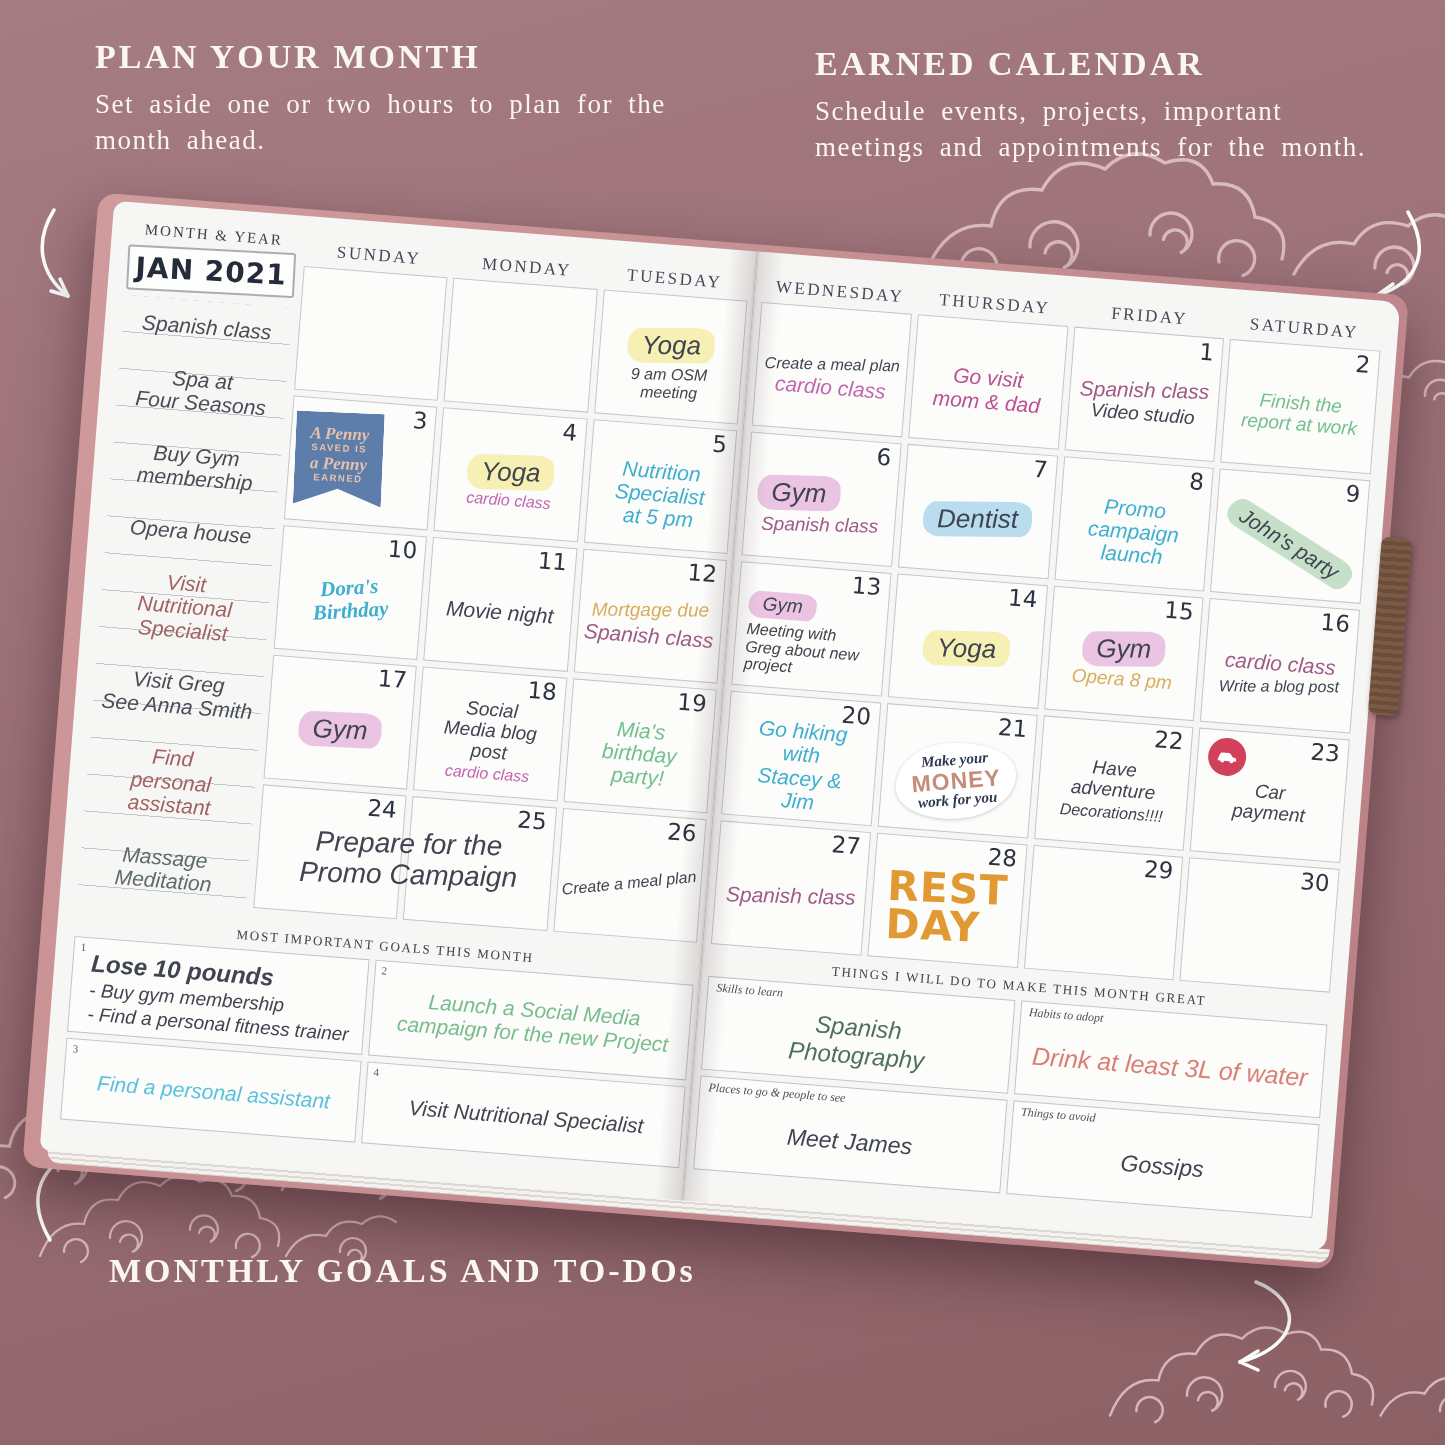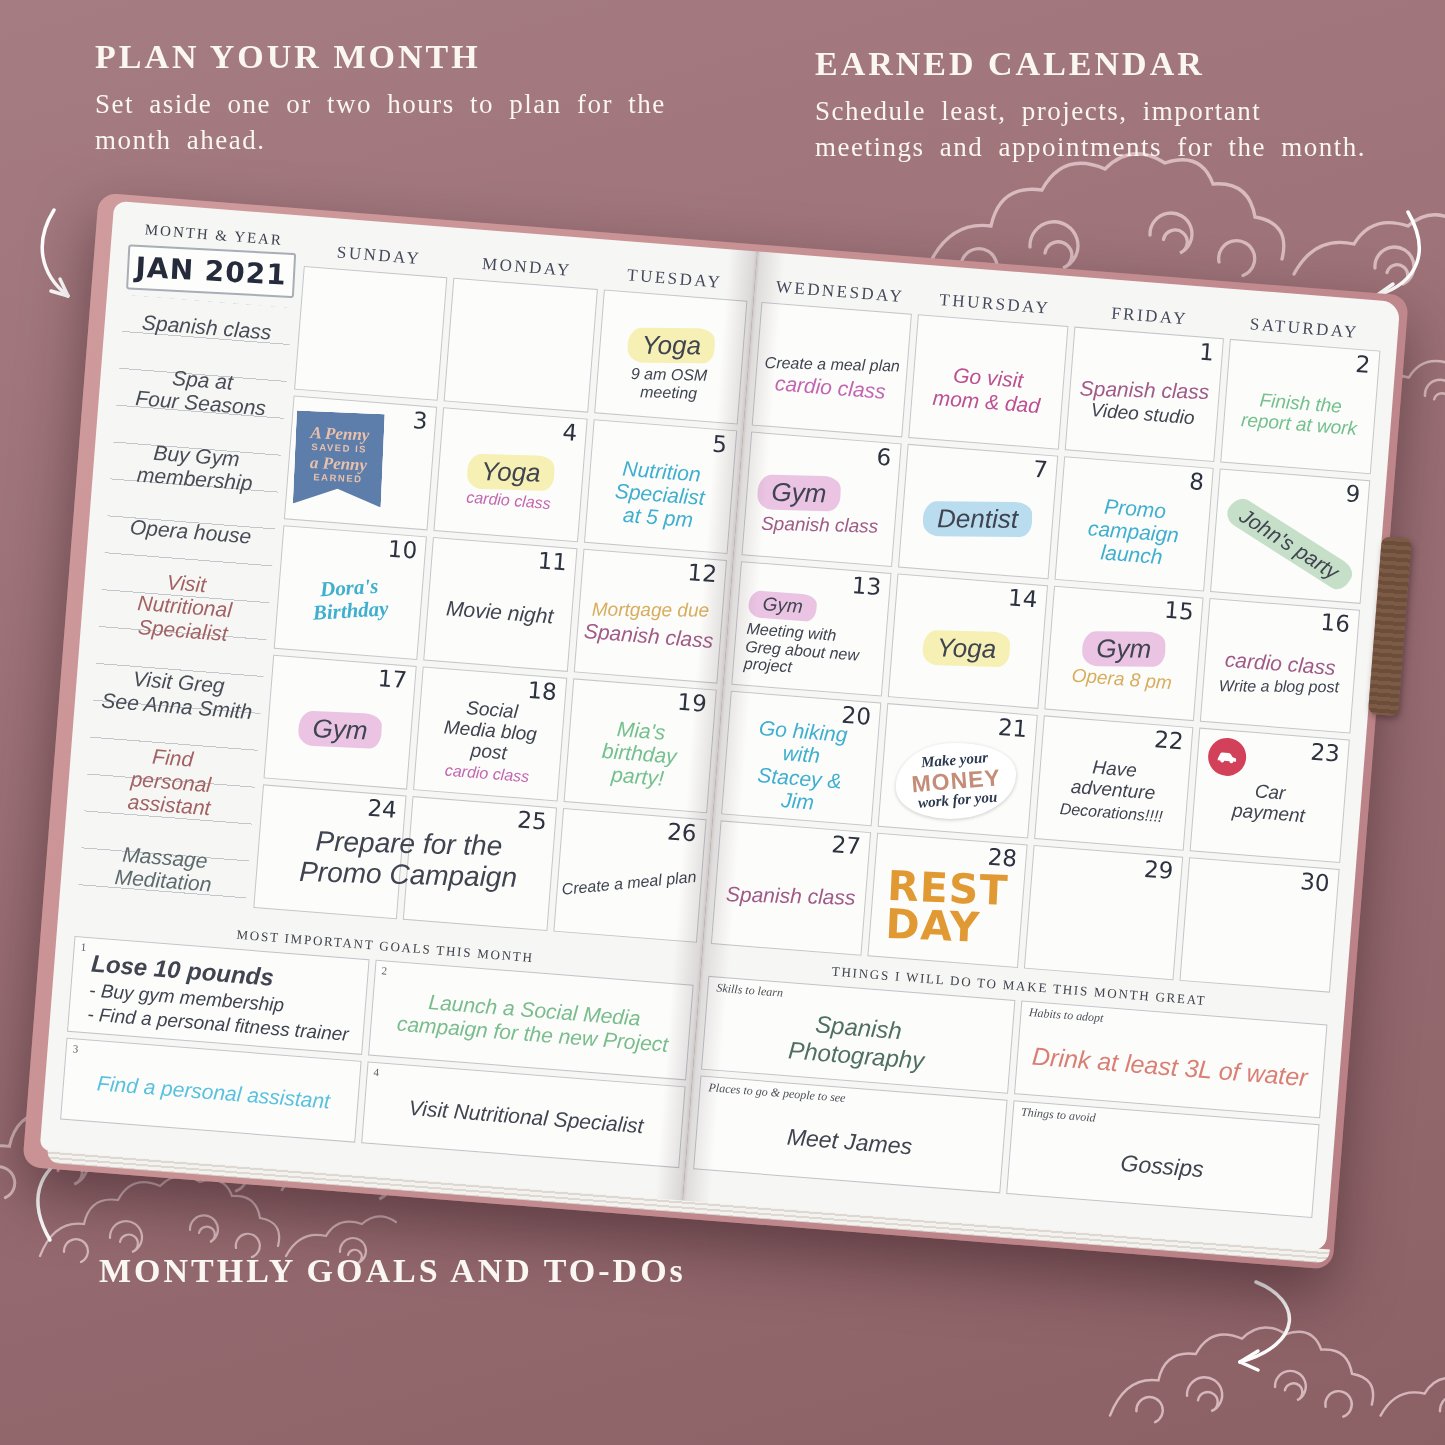--- a/index.html
+++ b/index.html
@@ -9,21 +9,21 @@
   .decor{position:absolute;left:0;top:0;z-index:1;pointer-events:none;}
 
   
   .caption{position:absolute;z-index:6;color:#faf6f2;}
   .caption h2{margin:0 0 10px 0;font-family:"Liberation Serif",serif;font-weight:700;
     font-size:34px;letter-spacing:3px;}
   .caption p{margin:0;font-family:"Liberation Serif",serif;font-weight:400;
     font-size:27px;line-height:1.35;letter-spacing:1.5px;word-spacing:7px;}
   .cap-tl{left:95px;top:38px;width:580px;}
   .cap-tr{left:815px;top:45px;width:560px;}
-  .cap-bl{left:99px;top:1252px;width:660px;}
+  .cap-bl{left:109px;top:1252px;width:660px;}
   .cap-br{left:845px;top:1296px;width:520px;}
 
   
   .book{position:absolute;left:75px;top:250px;width:1290px;height:952px;
     transform:rotate(4.5deg);z-index:3;}
   .cover{position:absolute;left:-16px;top:-7px;bottom:-18px;right:-8px;
     background:linear-gradient(120deg,#d09b9c,#b87f85);border-radius:18px;
     box-shadow:0 26px 60px rgba(45,22,28,.5);}
   .stackedge{position:absolute;left:8px;right:-4px;bottom:-12px;height:14px;
     background:repeating-linear-gradient(to bottom,#f4f2ef 0 3px,#ddd8d2 3px 5px);
@@ -171,21 +171,21 @@
       </g>
     </g>
   </svg>
 
   <div class="caption cap-tl">
     <h2>PLAN YOUR MONTH</h2>
     <p>Set aside one or two hours to plan for the month ahead.</p>
   </div>
   <div class="caption cap-tr">
     <h2>EARNED CALENDAR</h2>
-    <p>Schedule least, projects, important meetings and appointments for the month.</p>
+    <p>Schedule events, projects, important meetings and appointments for the month.</p>
   </div>
 
   <div class="book">
     <div class="cover"></div>
     <div class="stackedge"></div>
     <div class="pages">
 
       <div class="page pleft">
         <div class="cal-zone">
           <div class="sidebar">

